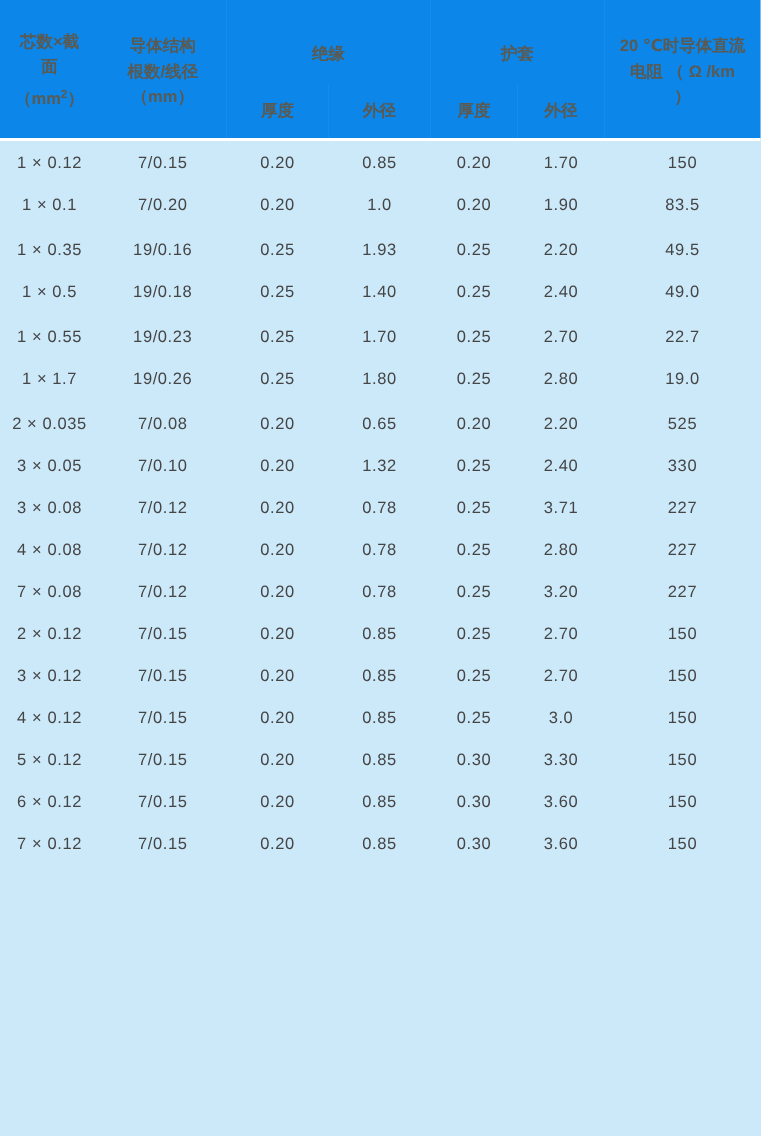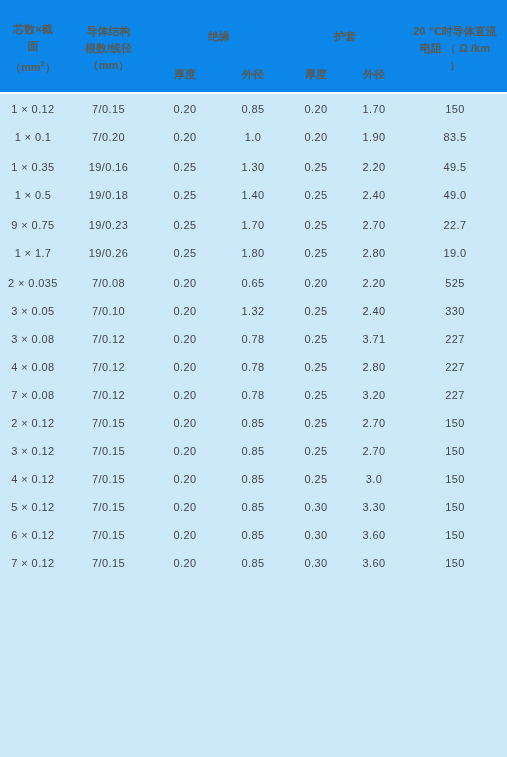--- a/index.html
+++ b/index.html
@@ -152,36 +152,36 @@
         <td>0.20</td>
         <td>1.0</td>
         <td>0.20</td>
         <td>1.90</td>
         <td>83.5</td>
       </tr>
       <tr class="two-line">
         <td>1 × 0.35</td>
         <td>19/0.16</td>
         <td>0.25</td>
-        <td>1.30</td>
+        <td>1.93</td>
         <td>0.25</td>
         <td>2.20</td>
         <td>49.5</td>
       </tr>
       <tr>
         <td>1 × 0.5</td>
         <td>19/0.18</td>
         <td>0.25</td>
         <td>1.40</td>
         <td>0.25</td>
         <td>2.40</td>
         <td>49.0</td>
       </tr>
       <tr class="two-line">
-        <td>9 × 0.75</td>
+        <td>1 × 0.55</td>
         <td>19/0.23</td>
         <td>0.25</td>
         <td>1.70</td>
         <td>0.25</td>
         <td>2.70</td>
         <td>22.7</td>
       </tr>
       <tr>
         <td>1 × 1.7</td>
         <td>19/0.26</td>

